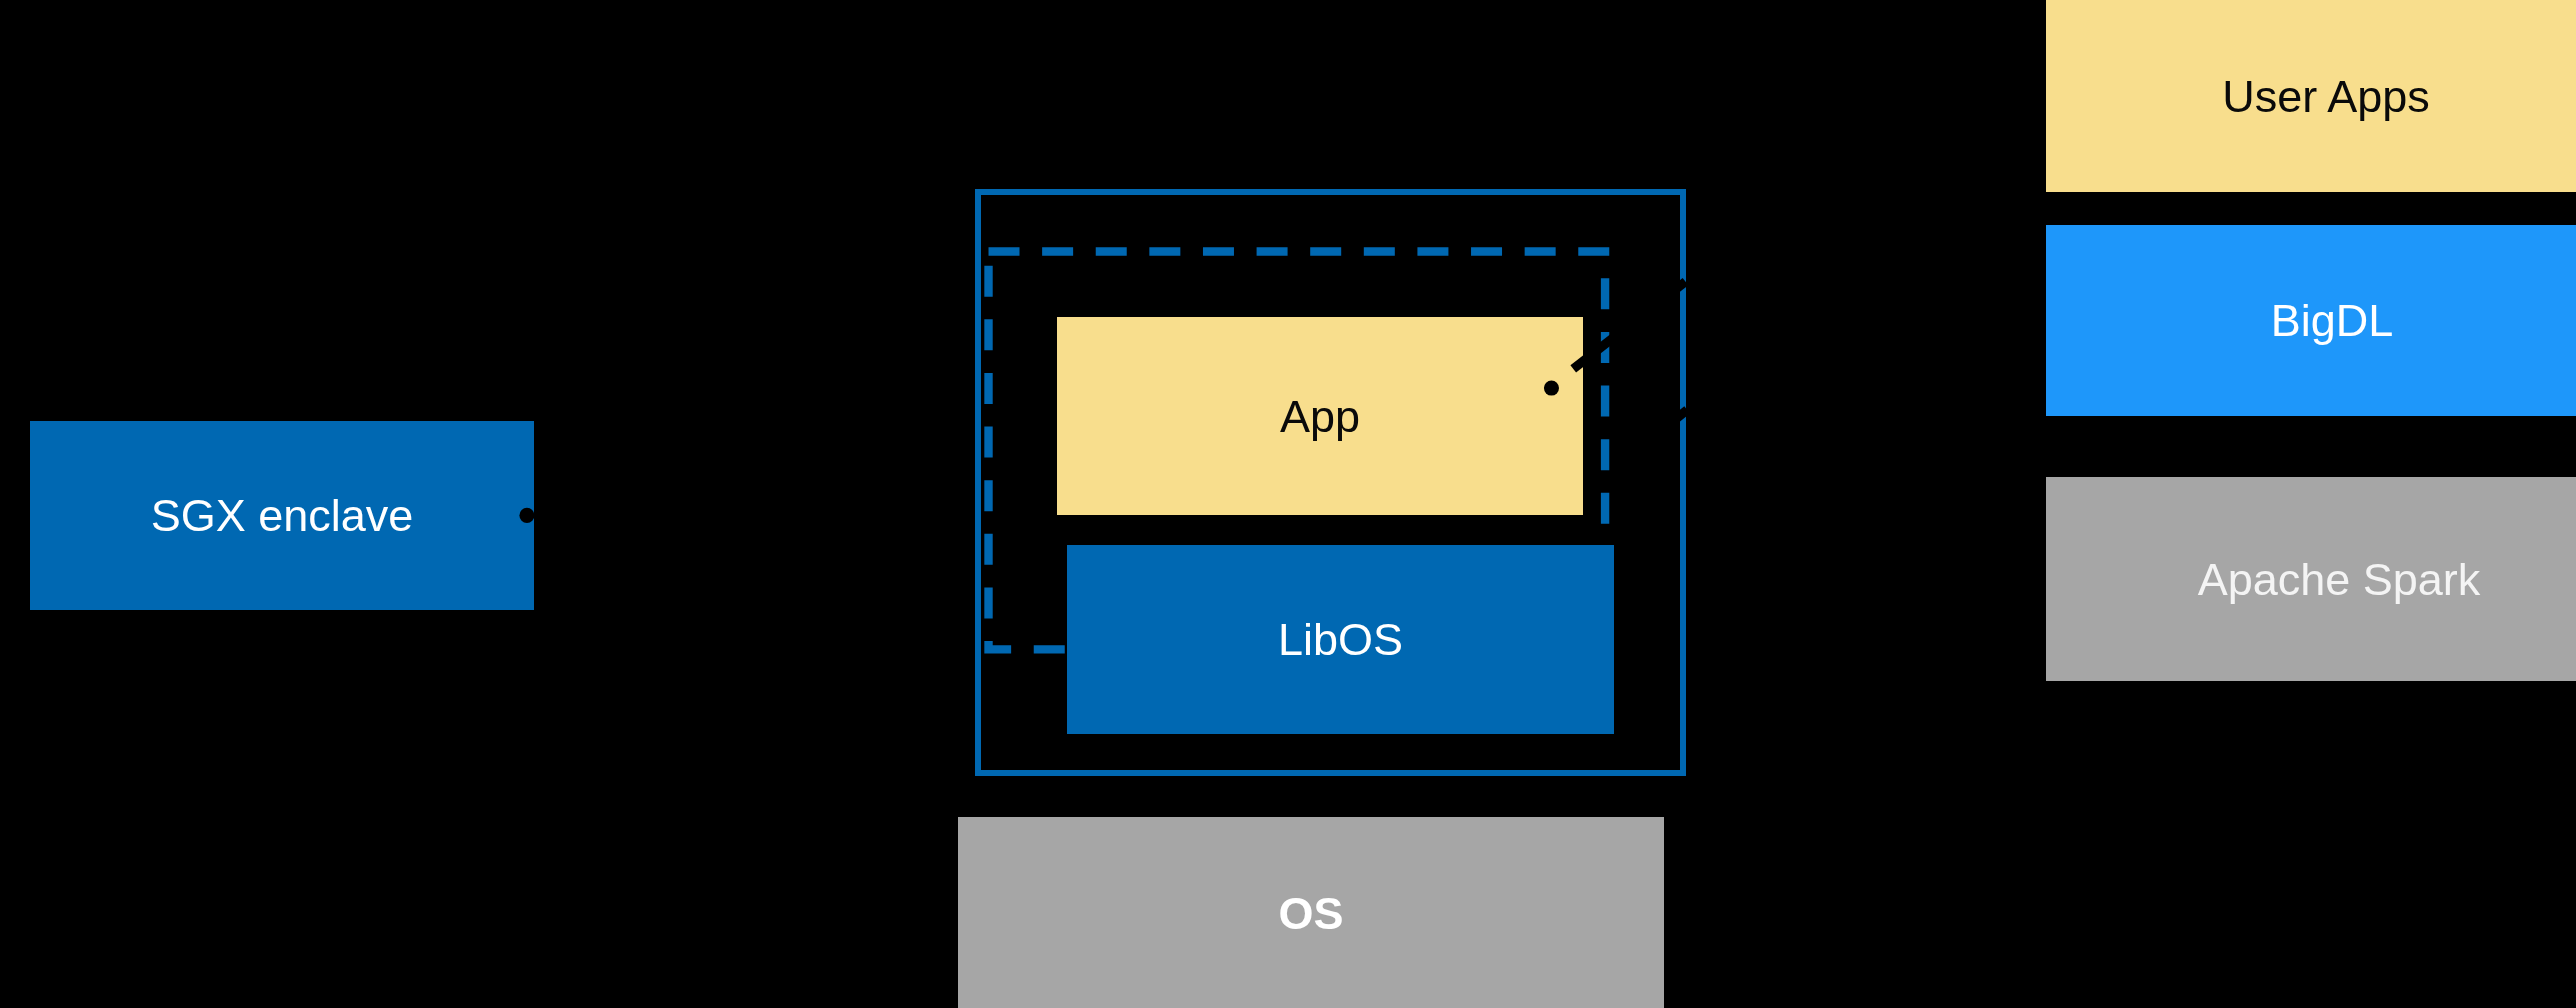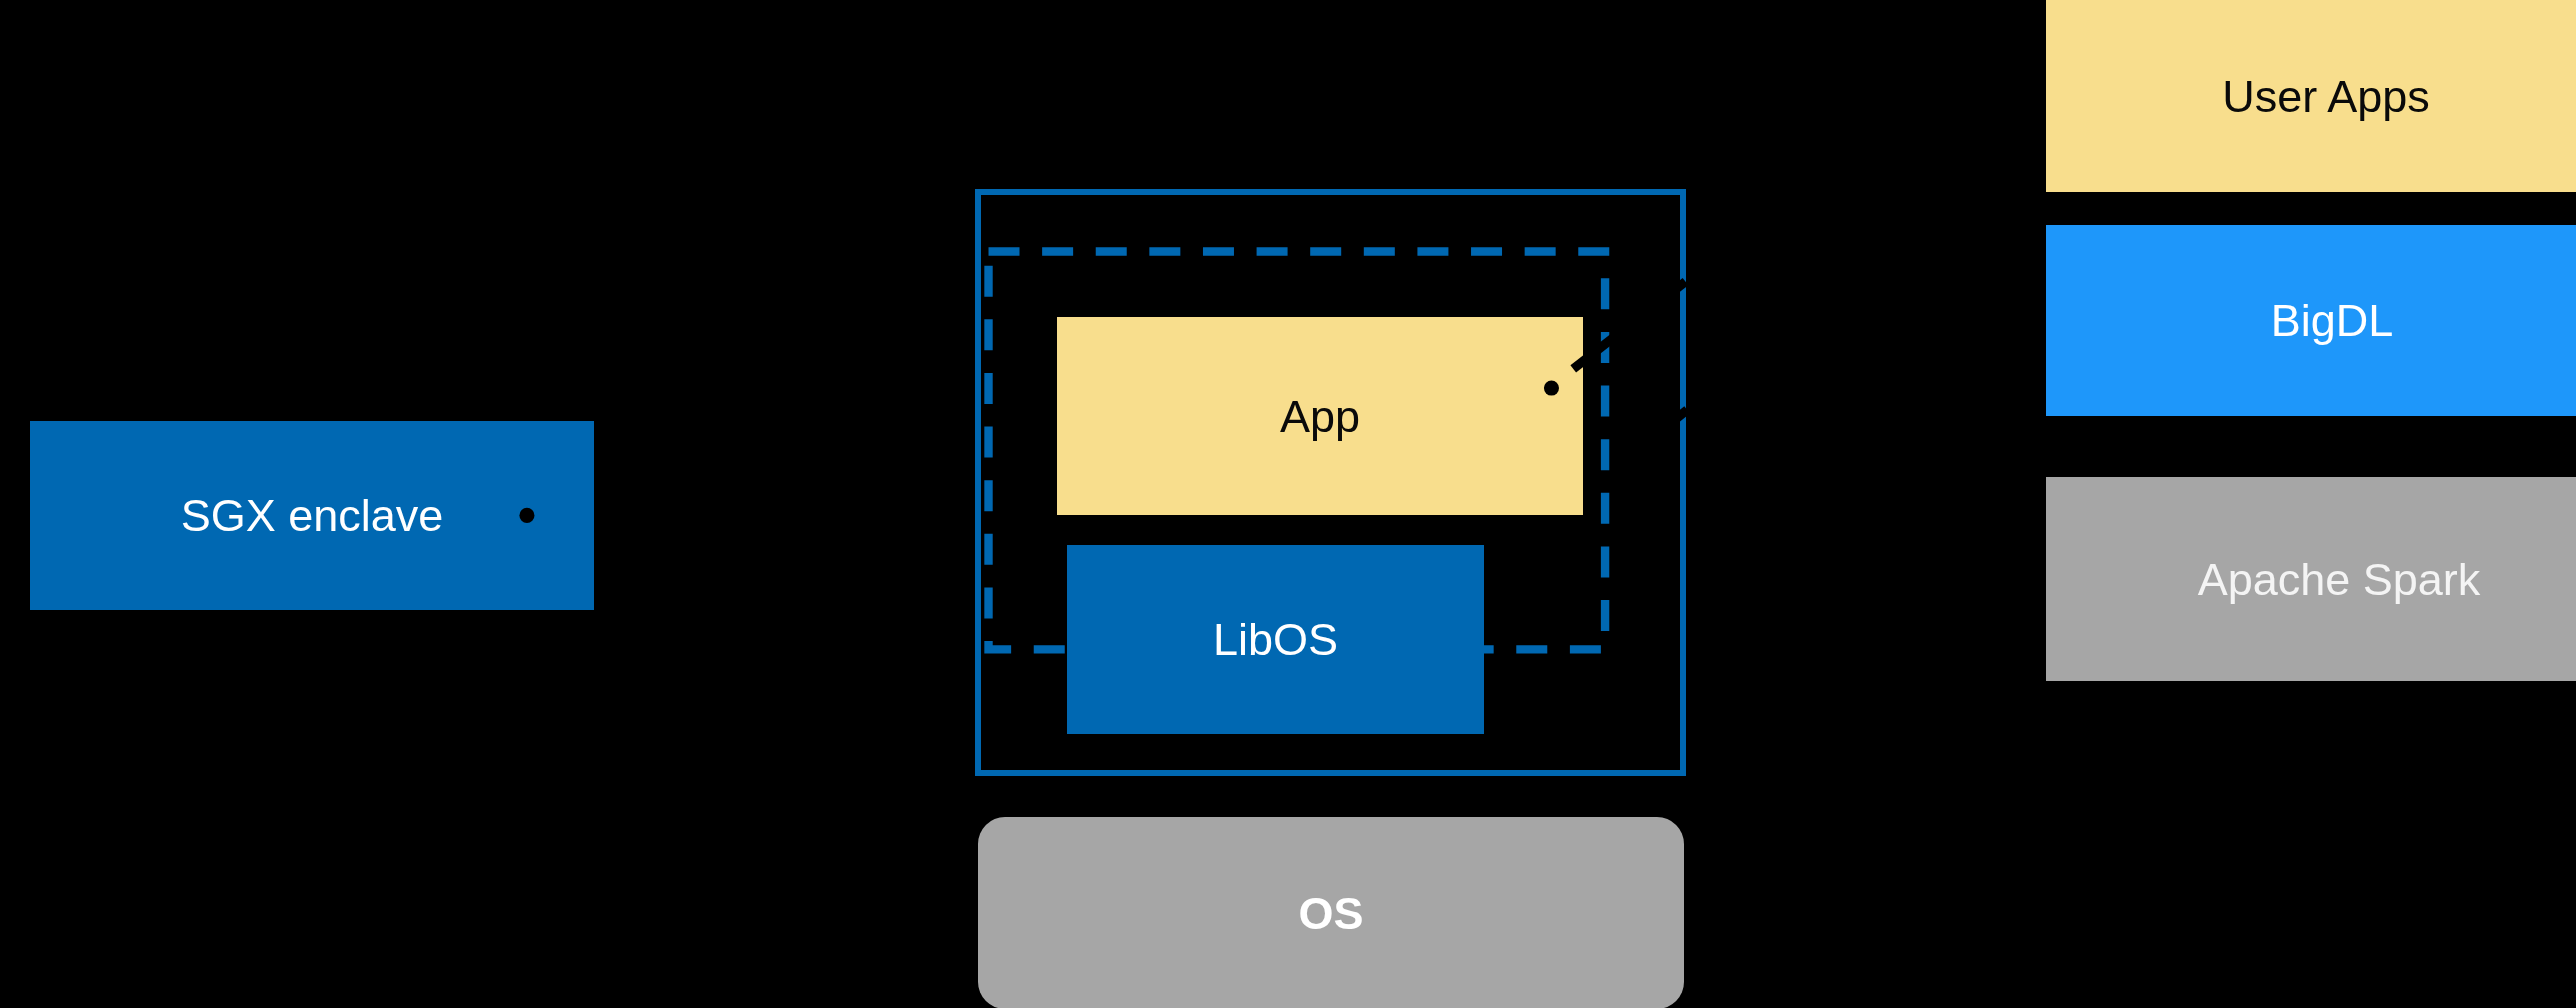--- a/index.html
+++ b/index.html
@@ -25,29 +25,29 @@
     line-height: 1;
     white-space: nowrap;
     margin-left: 30px;
   }
   .fill-intel-blue { background: var(--intel-blue); color: var(--text-light); }
   .fill-azure      { background: var(--azure);      color: var(--text-light); padding-left: 12px; }
   .fill-sand       { background: var(--sand);       color: var(--text-dark); }
   .fill-gray       { background: var(--gray);       color: var(--text-light); }
 
   
-  #sgx-box   { left: 0px;    top: 421px;  width: 564px; height: 189px; }
+  #sgx-box   { left: 0px;    top: 421px;  width: 504px; height: 189px; }
 
   
   #outer-box { left: 945px; top: 189px;  width: 711px; height: 587px;
                border: 6.7px solid var(--intel-blue); background: transparent; }
   #app-box   { left: 1027px; top: 317px;  width: 526px; height: 198px; }
-  #libos-box { left: 1037px; top: 545px;  width: 417px; height: 189px; }
-  #os-box    { left: 948px; top: 817px;  width: 706px; height: 192px;
-               font-weight: bold; border-radius: 27px; }
+  #libos-box { left: 1037px; top: 545px;  width: 547px; height: 189px; }
+  #os-box    { left: 928px; top: 817px;  width: 706px; height: 192px;
+               font-weight: bold; }
   #os-box .lbl { color: var(--text-light); }
 
   
   #user-apps-box { left: 2016px; top: 0px;   width: 560px; height: 192px; }
   #bigdl-box     { left: 2016px; top: 225px; width: 560px; height: 191px; }
   #spark-box     { left: 2016px; top: 477px; width: 560px; height: 204px;
                    color: var(--spark-text); padding-left: 26px; }
 
   .svg-layer {
     position: absolute;

